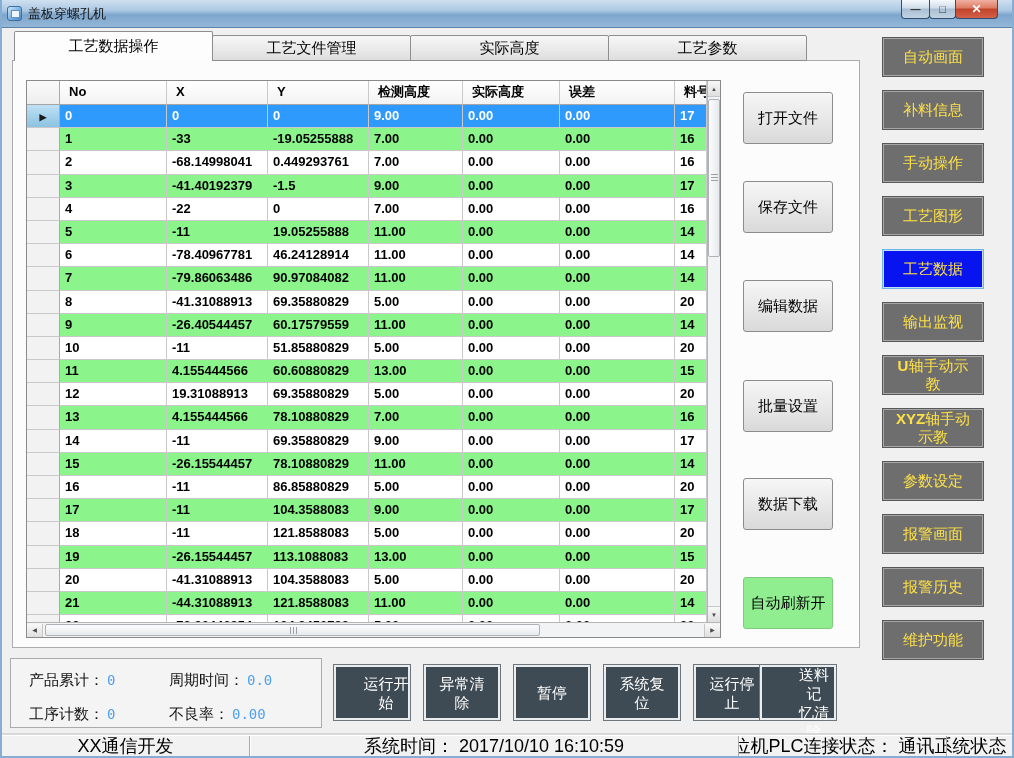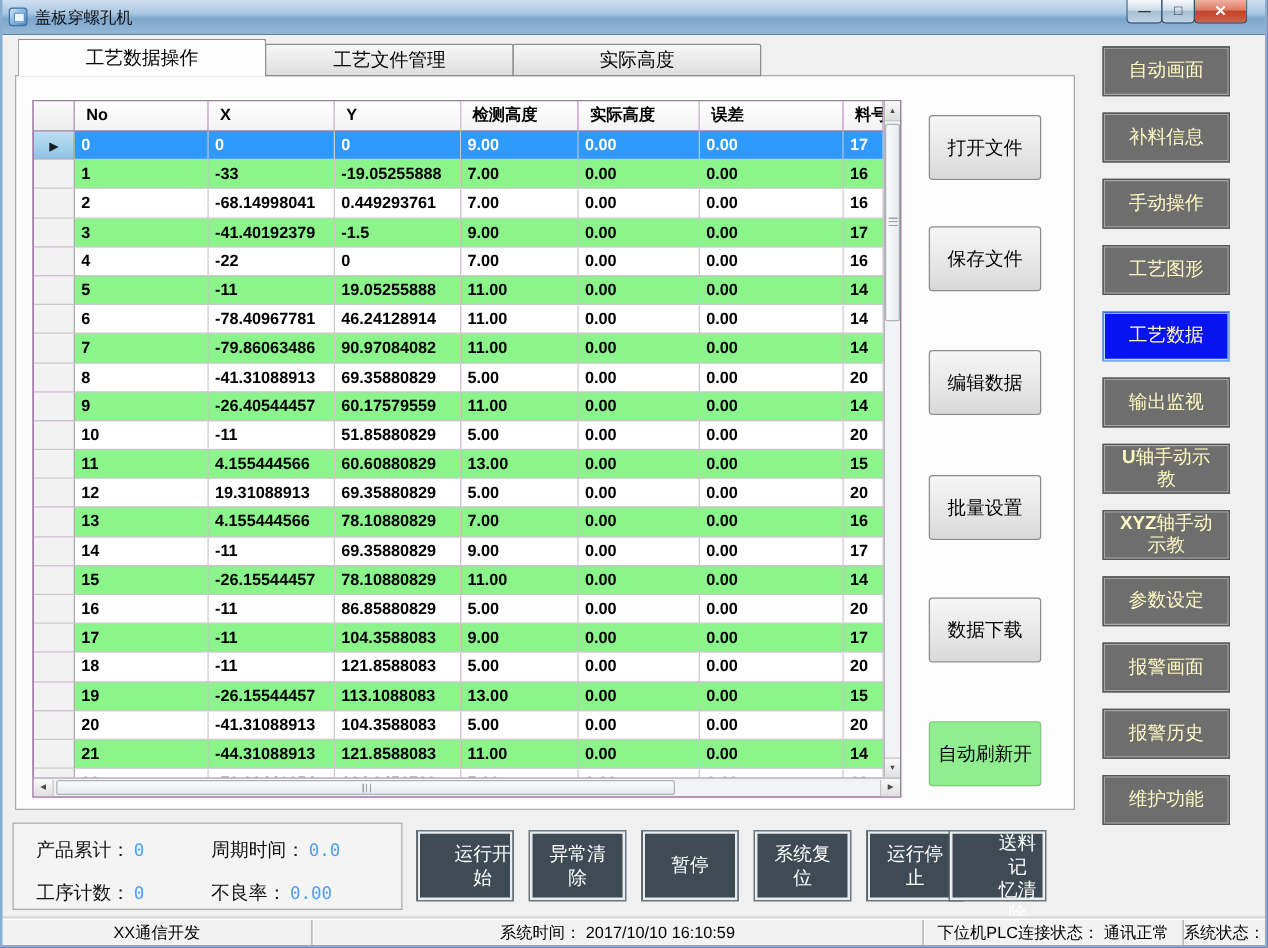--- a/index.html
+++ b/index.html
@@ -80,42 +80,42 @@
 
   
   .fbtn { position:absolute; left:730px; width:90px; height:52px; font-family:inherit; font-size:15px;
     color:#000; background:linear-gradient(#f6f6f6 0%,#eaeaea 45%,#d9d9d9 100%);
     border:1px solid #8c8c8c; border-radius:3px; cursor:default; }
   .fbtn.green { background:var(--green-btn); border-color:#7fc97f; }
 
   
   .navcol { position:absolute; left:882px; top:37px; width:102px; display:flex; flex-direction:column; gap:13px; z-index:10; }
   .navbtn { height:40px; background:var(--nav-gray); border:1px solid #585858;
-    box-shadow:inset 0 0 0 1px #a6a6a6; color:#fef9c3; font-family:inherit; font-size:15px;
+    box-shadow:inset 0 0 0 1px #a6a6a6; color:#fde047; font-family:inherit; font-size:15px;
     line-height:18px; text-align:center; white-space:pre-line; cursor:default; padding:0 2px; }
   .navbtn.active { background:var(--nav-blue); border-color:#6fb3e8; box-shadow:inset 0 0 0 1px #bfdff5; }
   .navbtn b { font-weight:bold; }
 
   
   .stats { position:absolute; left:10px; top:658px; width:312px; height:70px; background:#F4F4F4;
     border:1px solid #ABABAB; display:grid; grid-template-columns:140px 1fr;
     padding:12px 0 0 18px; row-gap:15px; align-content:start; z-index:10; }
   .stat { display:flex; align-items:baseline; }
   .slabel { font-size:15px; color:#111; }
   .svalue { font-family:"DejaVu Sans Mono", monospace; font-size:14px; color:#4fa0f0; margin-left:3px; }
 
   
   .ctlbtn { position:absolute; top:664px; width:78px; height:57px; background:var(--dark-btn);
     border:1px solid #6d767d; box-shadow:inset 0 0 0 2px #e9edef; color:#fff; font-family:inherit;
     font-size:15px; line-height:19px; text-align:center; white-space:pre-line; cursor:default; z-index:10; }
 
   
   .statusbar { position:absolute; left:2px; right:2px; bottom:2px; height:21px; background:#F2F2F2;
     border-top:1px solid #ffffff; box-shadow:0 -2px 0 #d8d8d8; display:flex; z-index:10; }
-  .scell { display:flex; align-items:center; justify-content:center; font-size:13px; color:#000;
+  .scell { display:flex; align-items:center; justify-content:center; font-size:18px; color:#000;
     border-right:1px solid #a9a9a9; box-shadow:1px 0 0 #ffffff; overflow:hidden; white-space:nowrap; }
   .scell:nth-child(1){ width:248px; } .scell:nth-child(2){ width:489px; }
   .scell:nth-child(3){ width:208px; } .scell:nth-child(4){ flex:1; border-right:none; box-shadow:none; }
 </style>
 </head>
 <body>
 
 <div class="window" style="--sel-row: #2E9AFE; --green-row: #8BF58B; --nav-blue: #0714EF; --nav-gray: #6E6E6E; --dark-btn: #3F4B54; --green-btn: #90EE90;">
   <div class="frame"></div>
 
@@ -137,20 +137,23 @@
 
   <div class="tabbar" id="tabbar">
       <div class="tab active">
         <span>工艺数据操作</span>
       </div>
       <div class="tab">
         <span>工艺文件管理</span>
       </div>
       <div class="tab">
         <span>实际高度</span>
+      </div>
+      <div class="tab">
+        <span>工艺参数</span>
       </div>
     </div>
 
   <div class="tabpanel">
     <div class="grid">
       <div class="grid-header" id="grid-header">
           <div class="hcell selh"></div>
           <div class="hcell">No</div>
           <div class="hcell">X</div>
           <div class="hcell">Y</div>

